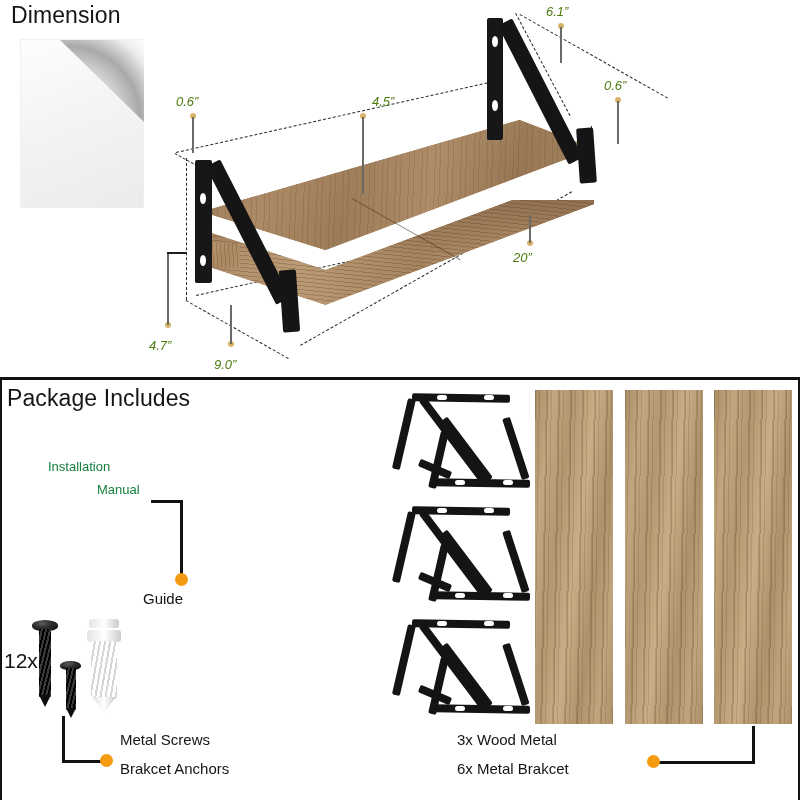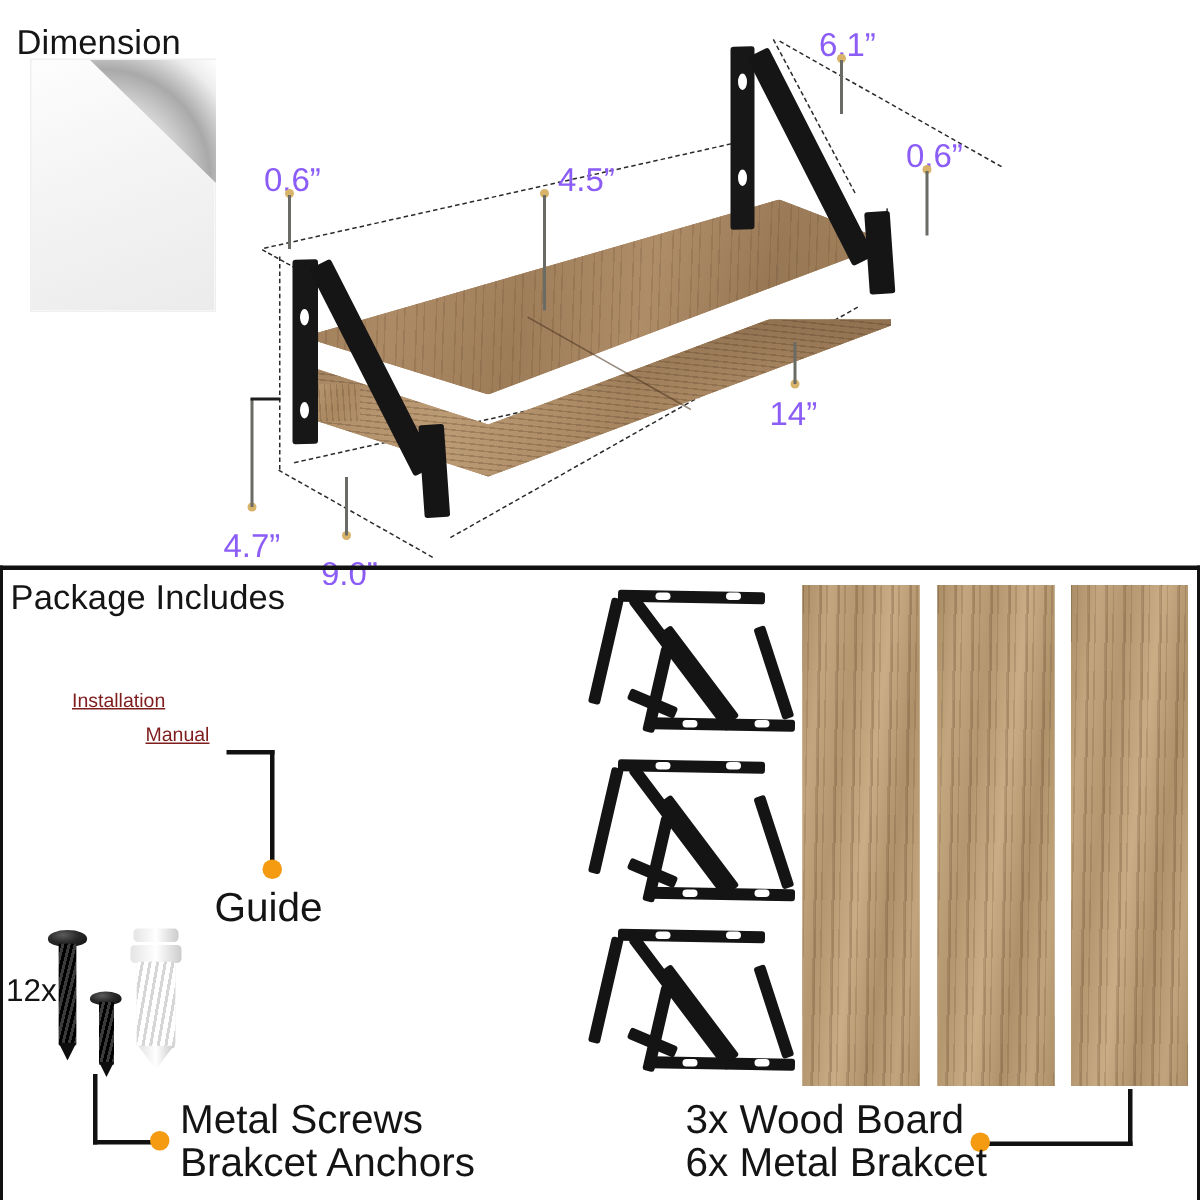--- a/index.html
+++ b/index.html
@@ -23,21 +23,21 @@
 
   
   #section-divider{
     position:absolute;left:0;top:377px;width:800px;height:3px;background:#111;
   }
   
   #panel-left-border{position:absolute;left:0;top:377px;width:2px;height:423px;background:#111;}
   #panel-right-border{position:absolute;left:798px;top:377px;width:2px;height:423px;background:#111;}
 
   
-  #dimension-panel{position:absolute;left:0;top:13px;width:800px;height:377px;overflow:hidden;text-align:center;}
+  #dimension-panel{position:absolute;left:0;top:0;width:800px;height:377px;overflow:hidden;text-align:center;}
 
   
   .shelf-top{
     position:absolute;
     background:
       repeating-linear-gradient(92deg,
         rgba(120,88,56,.30) 0px, rgba(120,88,56,.30) 1px,
         rgba(160,124,82,.10) 1px, rgba(160,124,82,.10) 5px,
         rgba(96,70,44,.22) 5px, rgba(96,70,44,.22) 6px,
         rgba(150,115,76,.06) 6px, rgba(150,115,76,.06) 13px),
@@ -66,50 +66,50 @@
   }
 
   
   .bar{position:absolute;background:#151515;border-radius:2px;}
   .bracket-plate{position:absolute;background:#171717;border-radius:2px;}
   .plate-hole{position:absolute;background:#fff;border-radius:50%;}
 
   
   .stem{position:absolute;width:2px;background:#6b6b66;}
   .stem-dot{position:absolute;width:6px;height:6px;border-radius:50%;background:#d8b36a;}
-  .dim-text{position:absolute;font-size:22px;color:#8b5cf6;white-space:nowrap;}
+  .dim-text{position:absolute;font-size:13px;color:#4d7c0f;white-space:nowrap;font-style:italic;}
 
   
   .dash{position:absolute;border-top:1.5px dashed #2a2a2a;transform-origin:0 0;height:0;}
   .dash-v{position:absolute;border-left:1.5px dashed #2a2a2a;width:0;}
   .solid-tick{position:absolute;background:#1d1d1d;}
 
   
   #manual-sheet{
     position:absolute;left:21px;top:40px;width:122px;height:167px;
     background:linear-gradient(160deg,#fdfdfd 0%,#f4f4f4 45%,#ebebeb 100%);
     box-shadow:0 0 0 1px #f0f0f0;
   }
   #manual-curl{
     position:absolute;left:60px;top:40px;width:84px;height:82px;
     background:
       radial-gradient(circle at 10% 95%, #ffffff 0%, #f2f2f2 22%, #d2d2d2 48%, #a9a9a9 66%, #ededed 86%, #ffffff 100%);
     clip-path:polygon(100% 0%,100% 100%,0% 0%);
     border-radius:0 0 0 70px;
   }
   .manual-text{
-    position:absolute;font-size:13px;color:#7f1d1d;white-space:nowrap;text-decoration:underline;
+    position:absolute;font-size:13px;color:#15803d;white-space:nowrap;
   }
 
   
   .lead-h{position:absolute;height:3px;background:#111;}
   .lead-v{position:absolute;width:3px;background:#111;}
   .dot{position:absolute;width:13px;height:13px;border-radius:50%;background:#f59b11;}
 
-  .callout-text{position:absolute;font-size:27px;color:#141414;white-space:nowrap;}
+  .callout-text{position:absolute;font-size:15px;color:#141414;white-space:nowrap;}
   #count-12x{position:absolute;font-size:21px;color:#141414;left:4px;top:649px;}
 
   
   .screw{position:absolute;}
   .screw-head{position:absolute;background:radial-gradient(ellipse at 38% 30%,#5c5c5c 0%,#2a2a2a 45%,#0d0d0d 100%);border-radius:50% 50% 42% 42%;}
   .screw-shaft{position:absolute;
     background:
       repeating-linear-gradient(104deg, #000 0px,#000 2px, #3a3a3a 2px,#3a3a3a 4px),
       linear-gradient(90deg,#2f2f2f,#0a0a0a 55%,#272727);
     border-radius:1px;}
@@ -195,21 +195,21 @@
     <div class="stem" style="left:362px;top:117px;height:77px;"></div>
 
     <div class="dim-text" style="left:546px;top:4px;">6.1”</div>
     <div class="stem-dot" style="left:558px;top:23px;"></div>
     <div class="stem" style="left:560px;top:27px;height:36px;"></div>
 
     <div class="dim-text" style="left:604px;top:78px;">0.6”</div>
     <div class="stem-dot" style="left:615px;top:97px;"></div>
     <div class="stem" style="left:617px;top:101px;height:43px;"></div>
 
-    <div class="dim-text" style="left:513px;top:250px;">14”</div>
+    <div class="dim-text" style="left:513px;top:250px;">20”</div>
     <div class="stem-dot" style="left:527px;top:240px;"></div>
     <div class="stem" style="left:529px;top:215px;height:28px;"></div>
 
     <div class="dim-text" style="left:149px;top:338px;">4.7”</div>
     <div class="stem-dot" style="left:165px;top:322px;"></div>
     <div class="stem" style="left:167px;top:253px;height:72px;"></div>
     <div class="solid-tick" style="left:167px;top:252px;width:20px;height:2px;background:#1d1d1d;"></div>
 
     <div class="dim-text" style="left:214px;top:357px;">9.0”</div>
     <div class="stem-dot" style="left:228px;top:341px;"></div>
@@ -309,17 +309,17 @@
       <div class="pk-bar" style="left:502px;top:644px;width:8px;height:64px;transform:rotate(-18deg);transform-origin:50% 0;"></div>
     </div>
 
     <div class="board" style="left:535px;top:390px;width:78px;height:334px;"></div>
     <div class="board" style="left:625px;top:390px;width:78px;height:334px;"></div>
     <div class="board" style="left:714px;top:390px;width:78px;height:334px;"></div>
 
     <div class="lead-v" style="left:752px;top:726px;height:38px;"></div>
     <div class="lead-h" style="left:656px;top:761px;width:99px;"></div>
     <div class="dot" style="left:647px;top:755px;"></div>
-    <div class="callout-text" style="left:457px;top:731px;">3x Wood Board</div>
+    <div class="callout-text" style="left:457px;top:731px;">3x Wood Metal</div>
     <div class="callout-text" style="left:457px;top:760px;">6x Metal Brakcet</div>
   </div>
 
 </div>
 
 </body></html>

